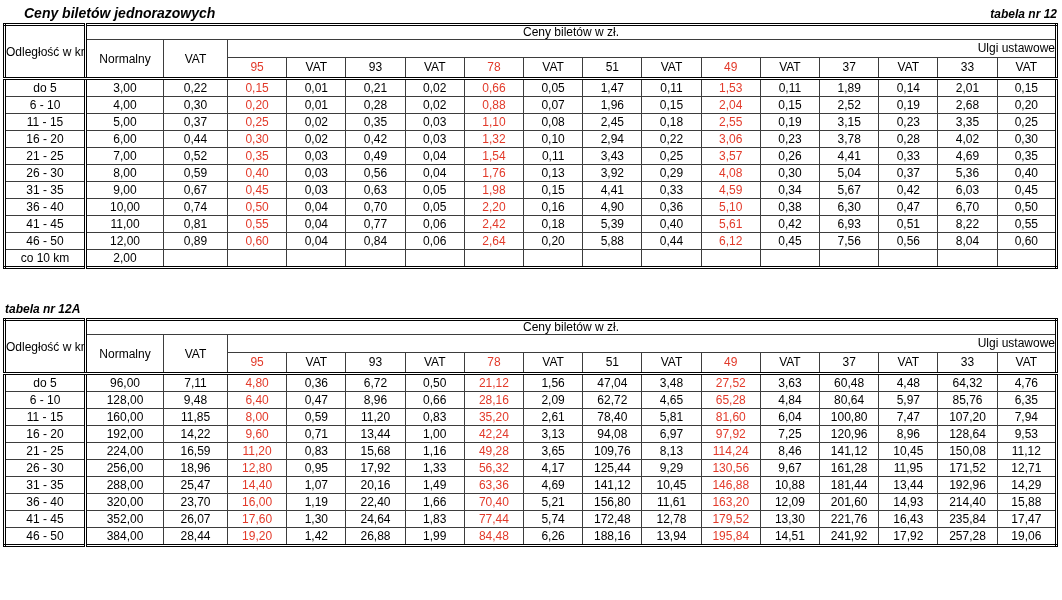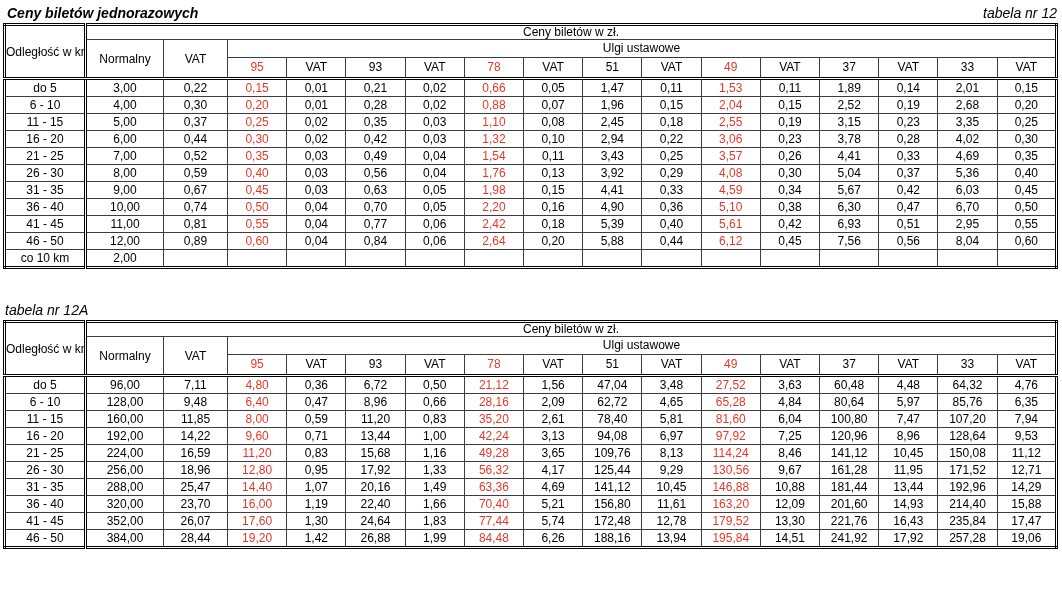--- a/index.html
+++ b/index.html
@@ -10,34 +10,34 @@
   .page { padding:5px 3px 0 3px; }
   .page-title {
     font-family:"Liberation Serif", serif;
     font-size:16px; font-weight:bold;
     margin:3px 0 7px 6px;
   }
   .subtitle-row {
     display:flex; justify-content:space-between; align-items:baseline;
     margin:0 2px 2px 2px;
   }
-  .subtitle { font-size:14px; font-weight:bold; font-style:italic; margin-left:2px;text-align:right; }
-  .table-label { font-size:14px; font-weight:normal; font-style:italic; }
+  .subtitle { font-size:14px; font-weight:bold; font-style:italic; margin-left:19px;text-align:right; }
+  .table-label { font-size:12px; font-weight:bold; font-style:italic; }
   table.fares {
     border-collapse:collapse; table-layout:fixed; width:1055px;
     border:3px double #000;
   }
   .fares th, .fares td {
     border:1px solid #3d3d3d;
     font-size:12px; font-weight:normal; text-align:center;
     padding:0; height:16px; line-height:16px;
     overflow:hidden; white-space:nowrap;
   }
   .fares thead th.r1 { height:12px; line-height:13px; }
-  .fares thead th.r2group { height:17px; line-height:17px; }
+  .fares thead th.r2group { height:17px; line-height:17px;text-align:right; }
   .fares thead tr.discount-row th { height:19px; line-height:19px; }
   .c-dist { white-space:pre-line; line-height:15px; }
   .sep { border-left:3px double #000 !important; }
   .hdr-bottom { border-bottom:3px double #000 !important; }
   .bold { font-weight:bold; }
   .red { color:#e23a2a; }
   section.tbl2 { margin-top:33px; }
 </style>
 </head>
 <body>
@@ -260,21 +260,21 @@
             <td class="num">0,77</td>
             <td class="num">0,06</td>
             <td class="num red">2,42</td>
             <td class="num">0,18</td>
             <td class="num">5,39</td>
             <td class="num">0,40</td>
             <td class="num red">5,61</td>
             <td class="num">0,42</td>
             <td class="num">6,93</td>
             <td class="num">0,51</td>
-            <td class="num">2,95</td>
+            <td class="num">8,22</td>
             <td class="num">0,55</td>
           </tr>
           <tr>
             <th class="row-label">46 - 50</th>
             <td class="num sep">12,00</td>
             <td class="num">0,89</td>
             <td class="num red">0,60</td>
             <td class="num">0,04</td>
             <td class="num">0,84</td>
             <td class="num">0,06</td>

